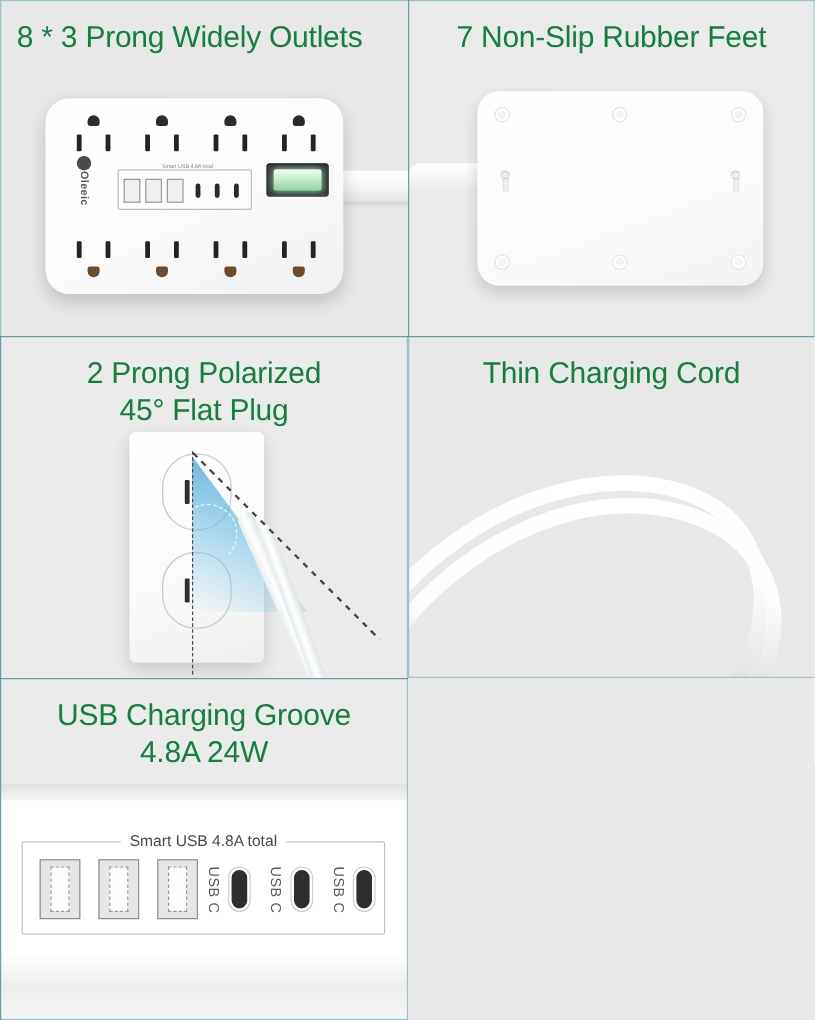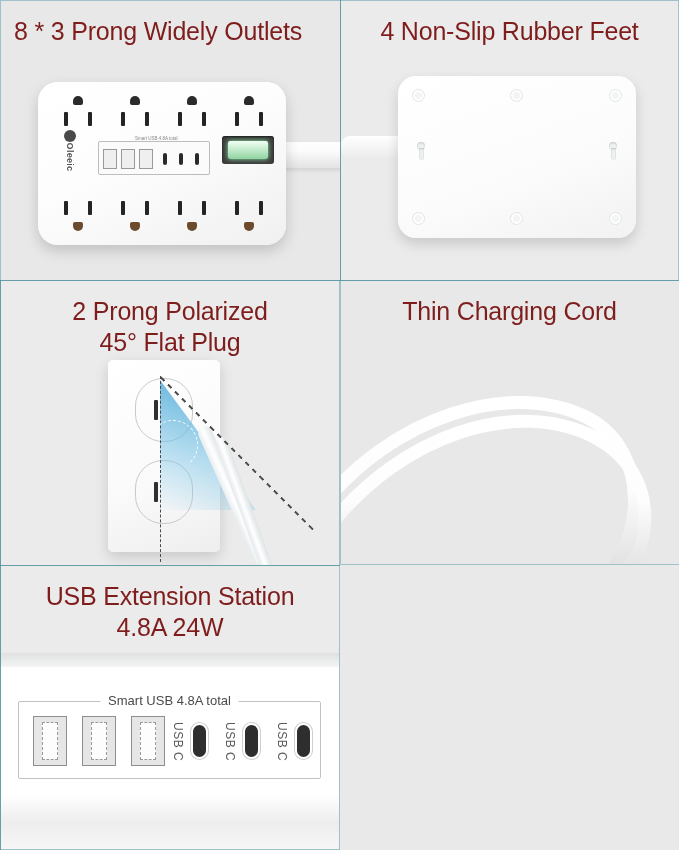--- a/index.html
+++ b/index.html
@@ -35,21 +35,21 @@
     background:#4e8f9c; opacity:.85; z-index:40;
   }
   .edge-t{ position:absolute; left:0; right:0; top:0; height:1px; background:#9ec2ca; z-index:40;}
   .edge-b{ position:absolute; left:0; right:0; bottom:0; height:1px; background:#9ec2ca; z-index:40;}
   .edge-l{ position:absolute; top:0; bottom:0; left:0; width:1px; background:#9ec2ca; z-index:40;}
   .edge-r{ position:absolute; top:0; bottom:0; right:0; width:1px; background:#9ec2ca; z-index:40;}
 
   
   .title{
     position:relative; z-index:20;
-    color:#7f1d1d;
+    color:#15803d;
     font-size:25px;
     font-weight:400;
     letter-spacing:-.2px;
     line-height:1.22;
     white-space:pre-line;
   }
   .t-left{ padding:16px 0 0 14px; }
   .t-center{ padding:16px 12px 0 12px; text-align:center; }
   .t-c2{ padding:16px 12px 0 12px; text-align:center; }
 
@@ -382,21 +382,21 @@
         </div>
 
       </div>
     </div>
   </div>
 
   <div class="panel alt">
     <div class="edge-t"></div>
     <div class="edge-r"></div>
     <div class="rule-v" style="left:0;"></div>
-    <div class="title t-center">4 Non-Slip Rubber Feet</div>
+    <div class="title t-center">7 Non-Slip Rubber Feet</div>
 
     <div class="bottom-wrap">
       <div class="bottom-cord"></div>
       <div class="bottom-body">
         <div class="foot" style="left:14px;top:13px;"></div>
         <div class="foot" style="left:112px;top:13px;"></div>
         <div class="foot" style="right:14px;top:13px;"></div>
         <div class="foot" style="left:14px;bottom:13px;"></div>
         <div class="foot" style="left:112px;bottom:13px;"></div>
         <div class="foot" style="right:14px;bottom:13px;"></div>
@@ -457,21 +457,21 @@
         <path d="M10 168 C 80 78, 196 38, 276 80 C 344 116, 336 205, 282 240" stroke="url(#cg)" stroke-width="13" fill="none" stroke-linecap="round"></path>
       </svg>
     </div>
   </div>
 
   <div class="panel alt">
     <div class="edge-r"></div>
     <div class="edge-b"></div>
     <div class="rule-h" style="top:0;"></div>
     <div class="rule-v" style="left:0;"></div>
-    <div class="title t-c2">USB Extension Station
+    <div class="title t-c2">USB Charging Groove
 4.8A 24W</div>
 
     <div class="station">
       <div class="station-top"></div>
       <div class="usb-panel">
         <div class="caption">Smart USB 4.8A total</div>
 
         <div class="usb-a" style="left:14px;">
             <i></i>
           </div>

